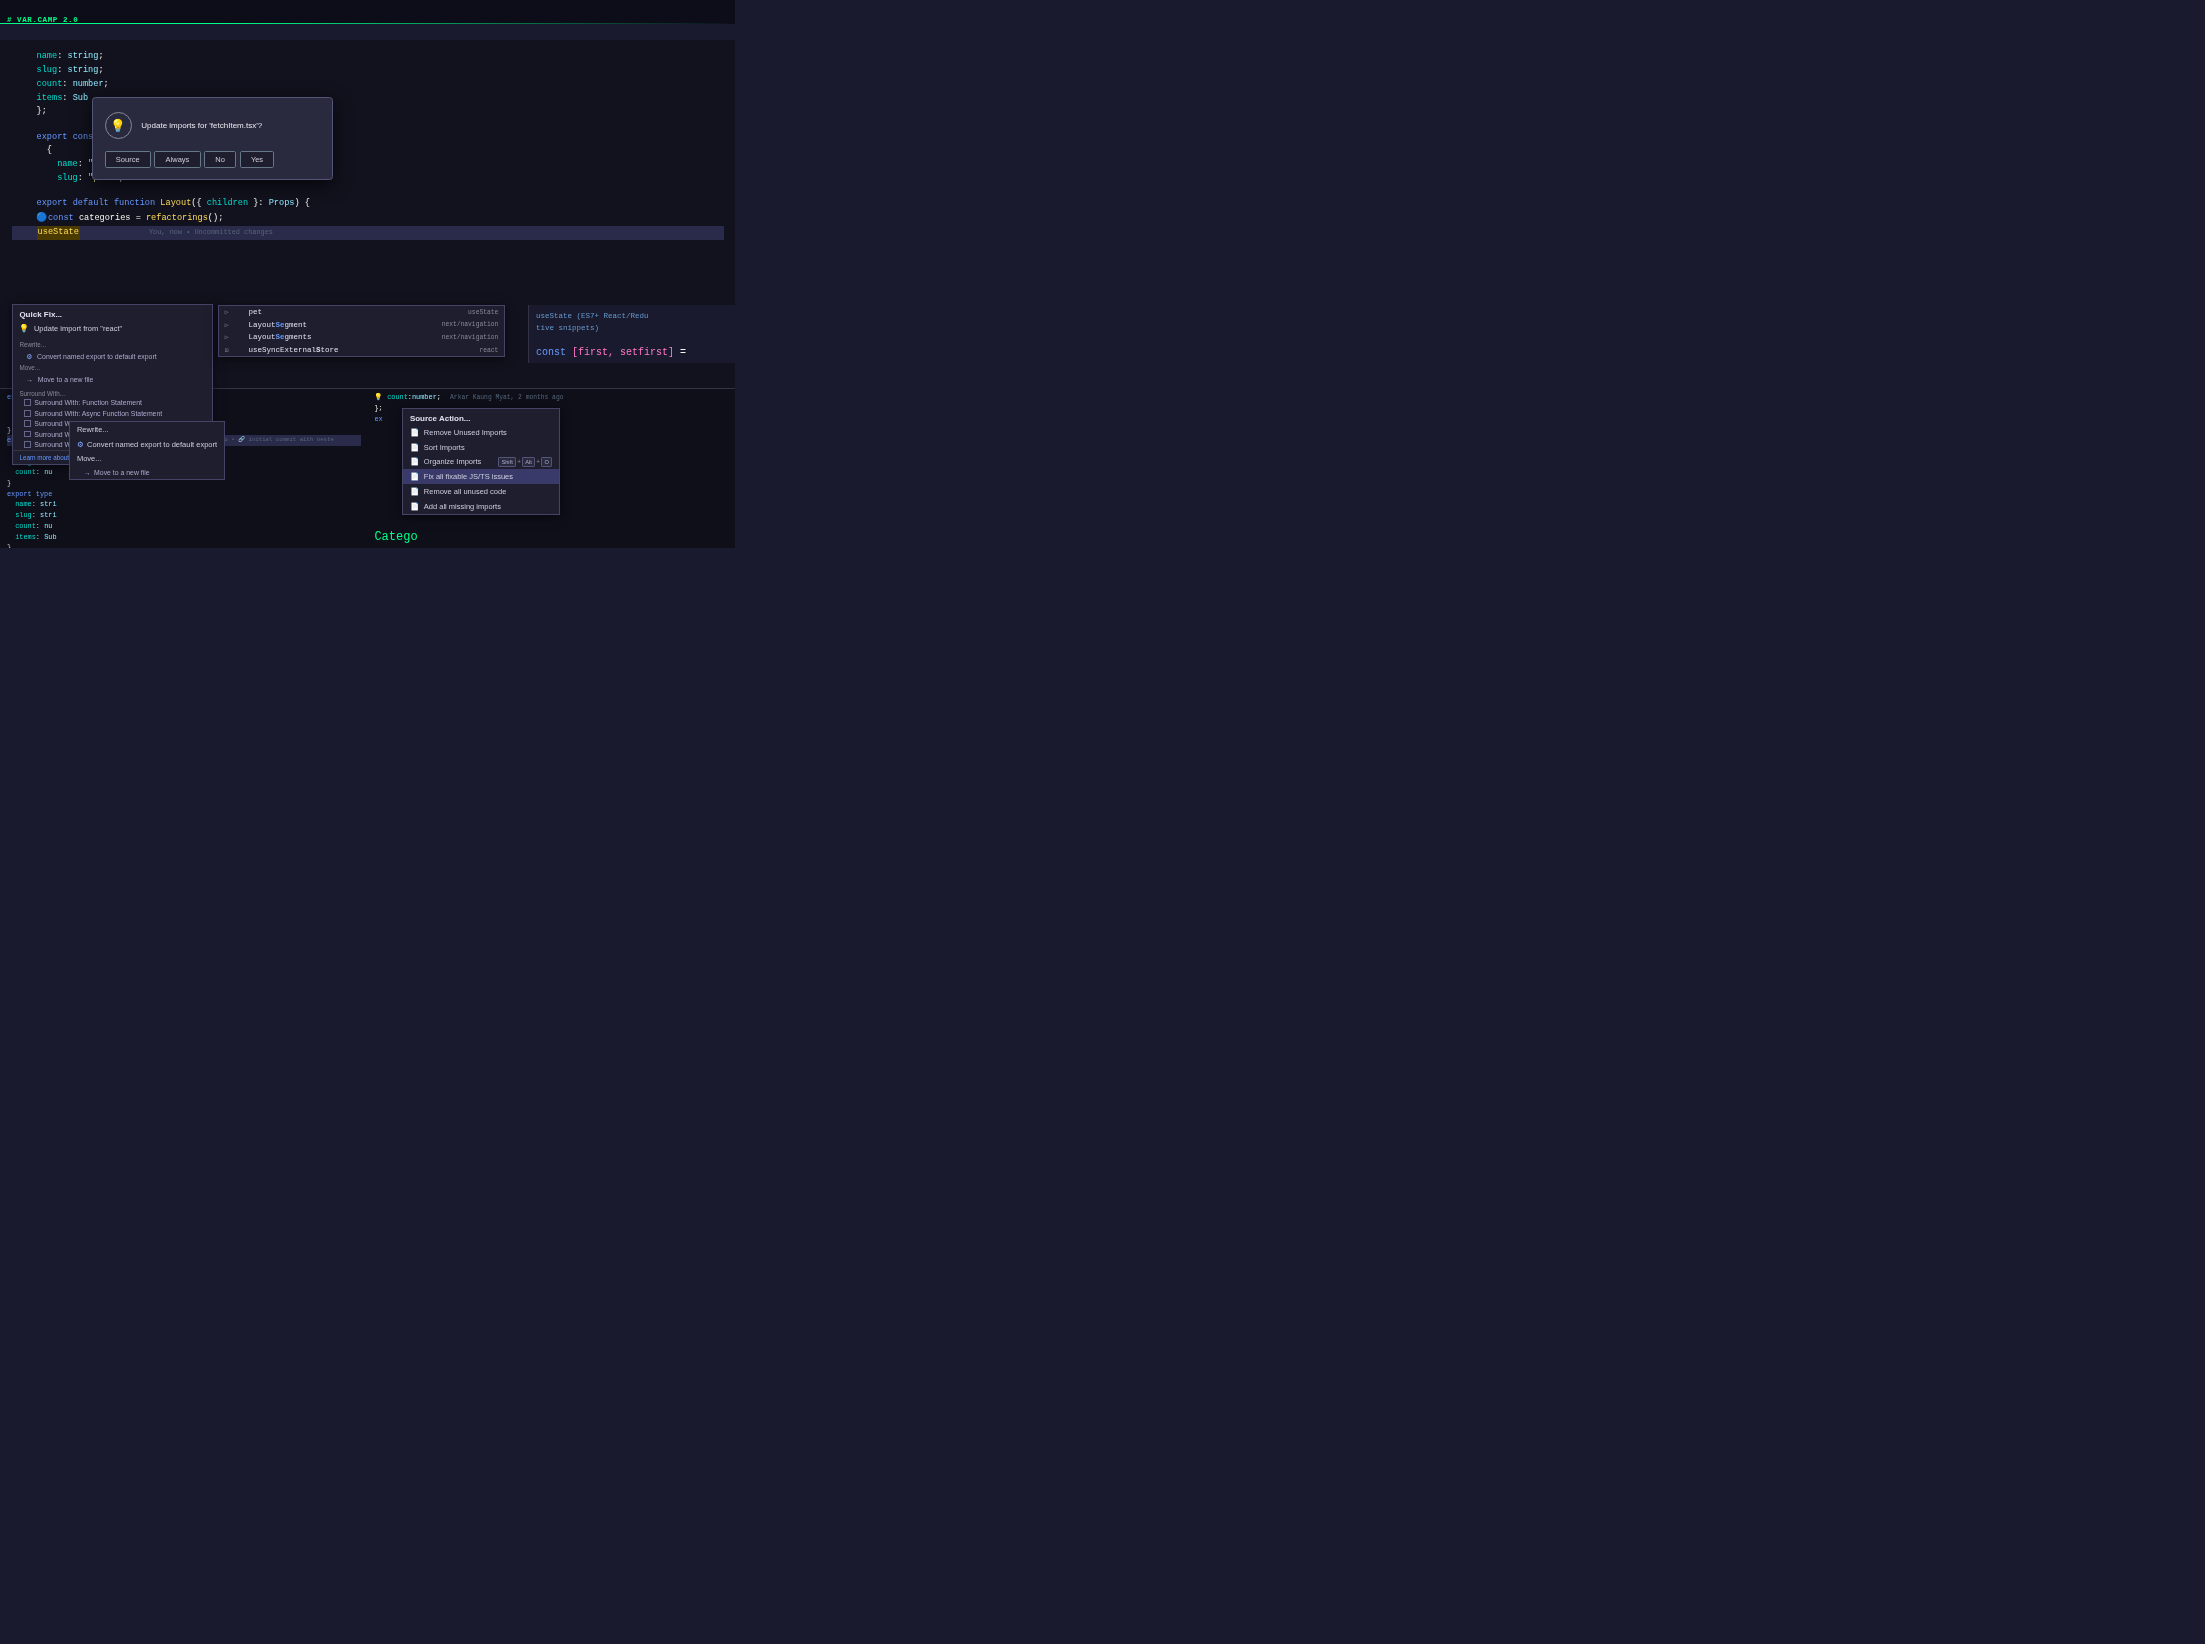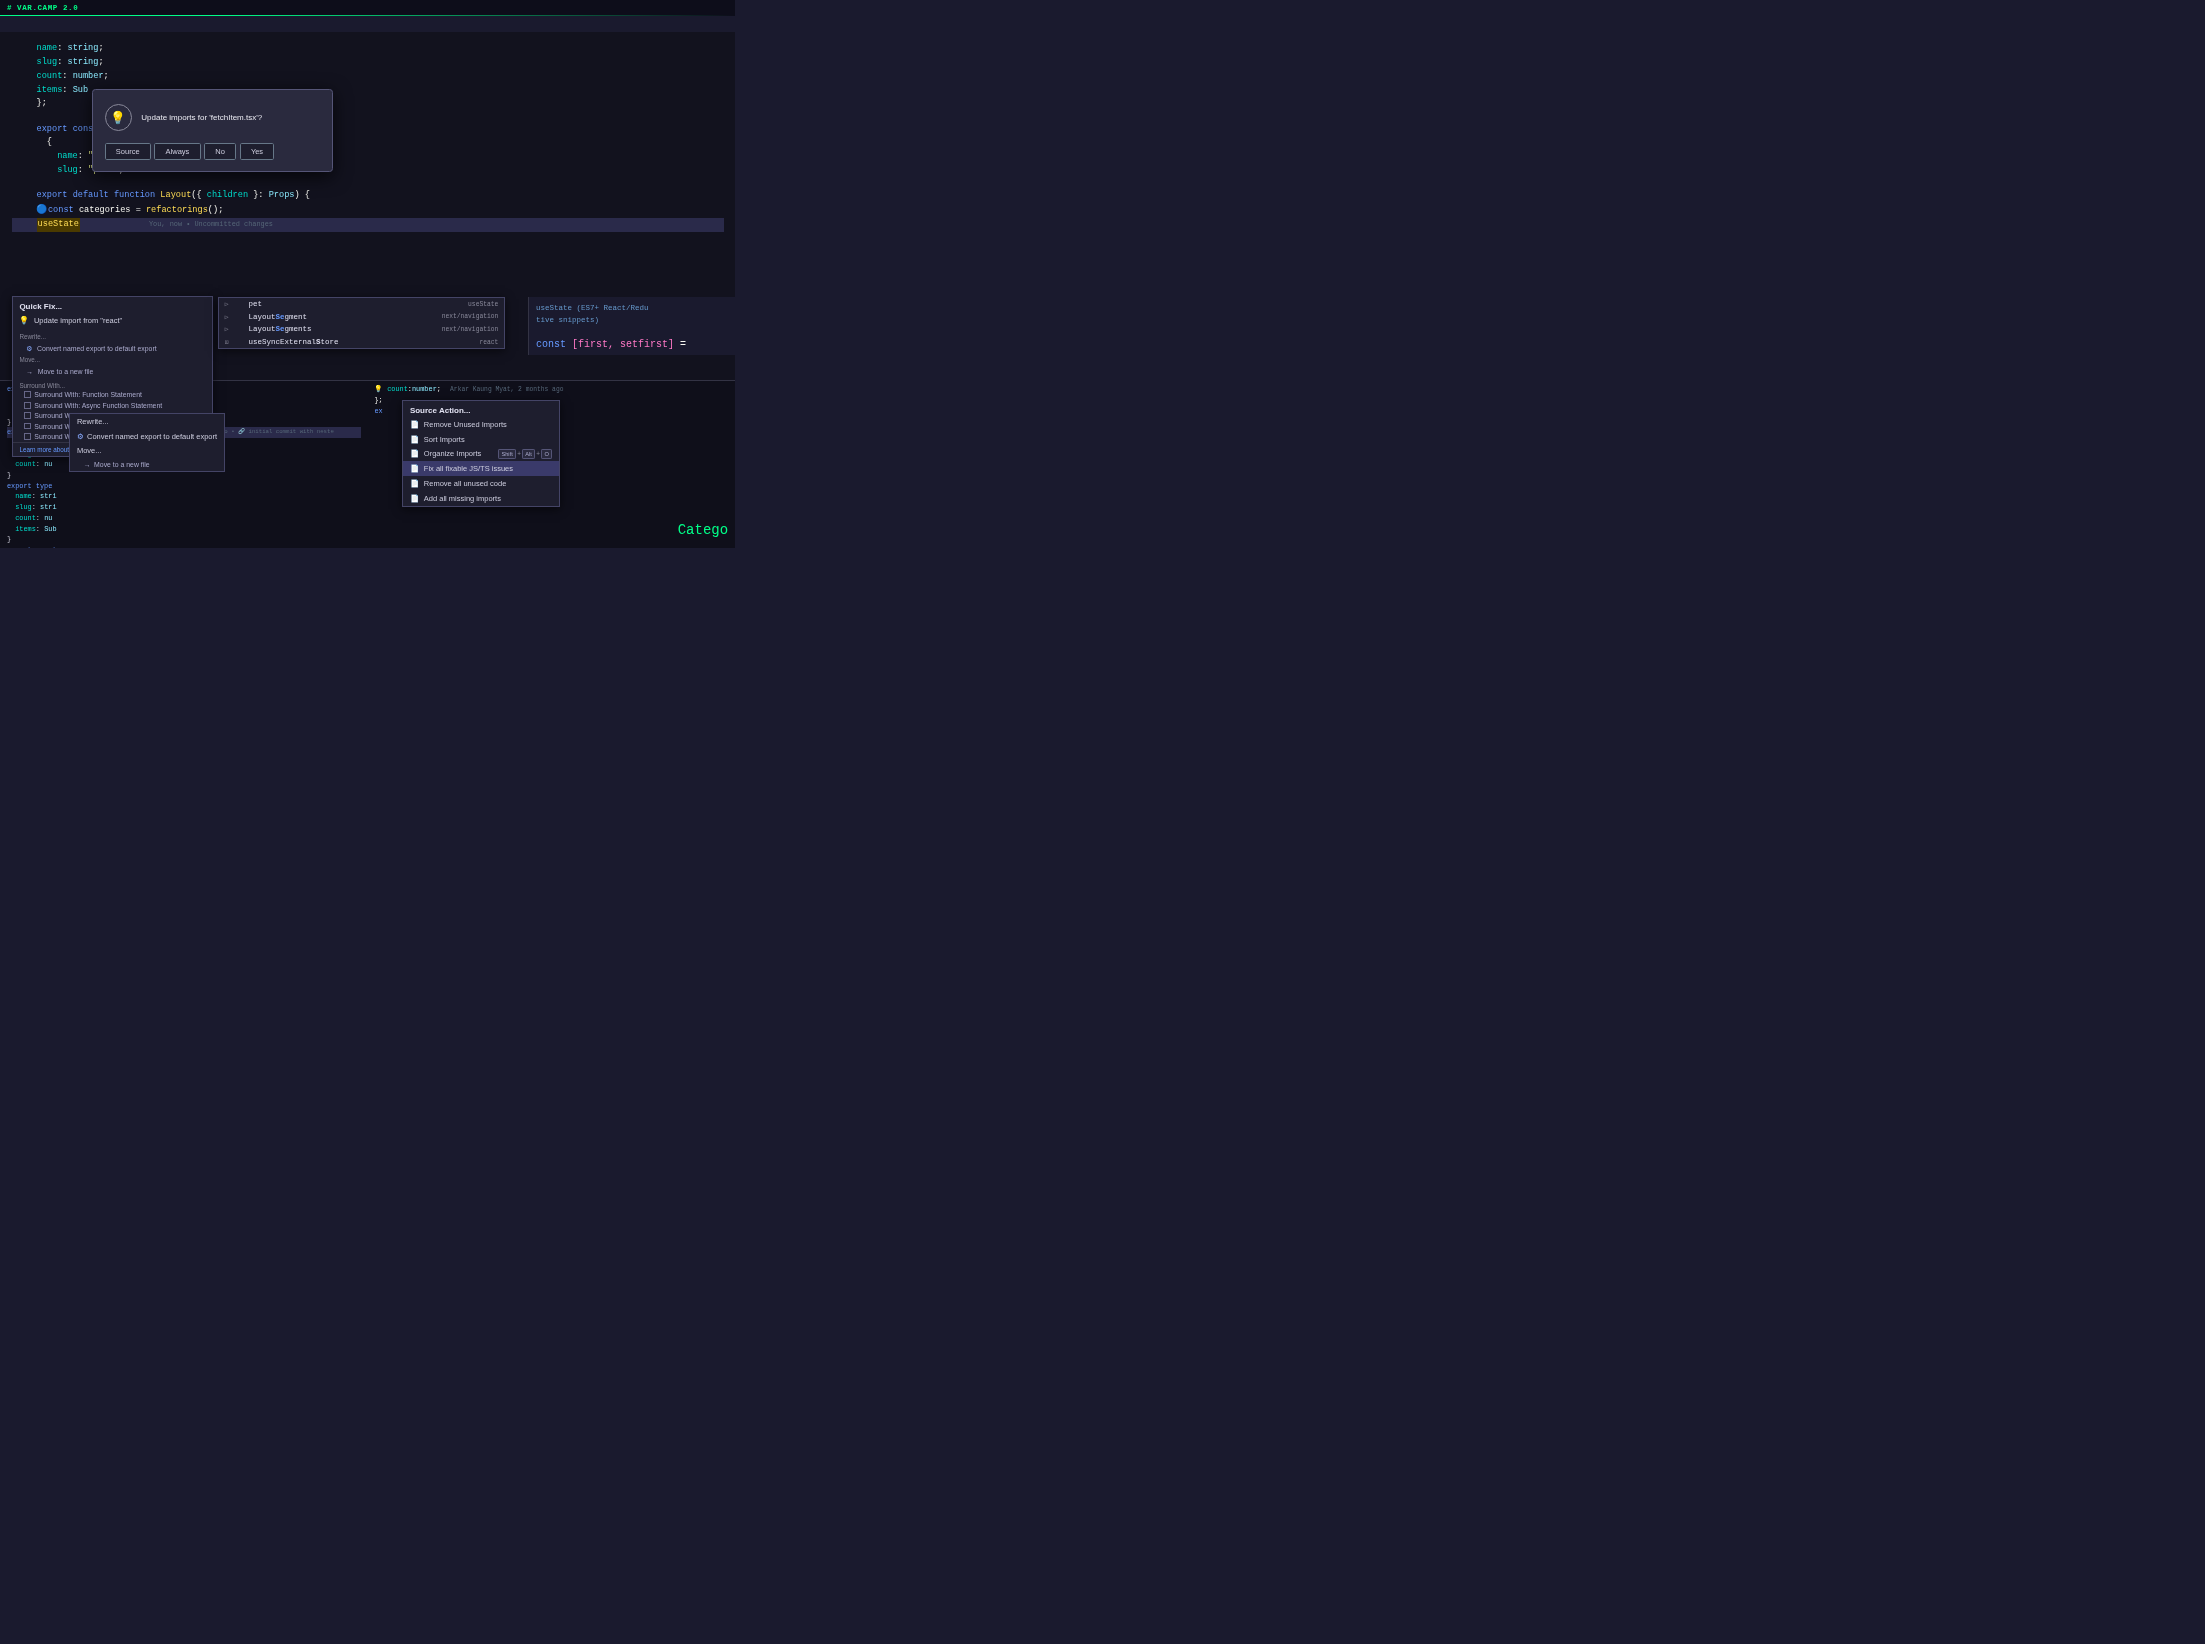--- a/index.html
+++ b/index.html
@@ -8,24 +8,24 @@
       height: 548px;
       background: #1a1a2e;
       font-family: 'Consolas', 'Monaco', 'Courier New', monospace;
       overflow: hidden;
       position: relative;
     }
 
     
     .top-bar {
       width: 100%;
-      height: 16px;
+      height: 24px;
       background: #0d0d1a;
       display: flex;
-      align-items: center;
+      align-items: flex-end;
       padding: 0 6.9px;
       position: relative;
     }
     .top-bar-title {
       color: #00ff88;
       font-size: 7.5px;
       font-weight: bold;
       letter-spacing: 0.6px;
     }
     .top-bar-line {
@@ -570,21 +570,21 @@
 
   <div class="bottom-panel-right">
     <div style="padding: 3.4px 6.9px; font-size: 6.9px; line-height: 1.55;">
       <div style="display:flex; align-items:center;">
         <span style="color:#ffdd55;">💡</span>&nbsp;
         <span class="kw-cyan">count</span><span class="kw-white">: </span><span class="kw-type">number</span><span class="kw-white">;</span>
         <span class="git-blame">Arkar Kaung Myat, 2 months ago</span>
       </div>
       <div><span class="kw-white">};</span></div>
       <div><span class="kw-blue">ex</span></div>
-      <div style="margin-top:103px; color:#00ff88; font-size:14px;text-align:right;">
+      <div style="margin-top:103px; color:#00ff88; font-size:12px;">
         <span>Catego</span>
       </div>
 
       <div style="margin-top: 11.5px;">
         <span class="kw-cyan">name</span><span class="kw-white">: </span><span class="kw-string">"Pets"</span><span class="kw-white">,</span>
       </div>
       <div>
         <span class="kw-cyan">slug</span><span class="kw-white">: </span><span class="kw-string">"pets"</span>
       </div>
     </div>

